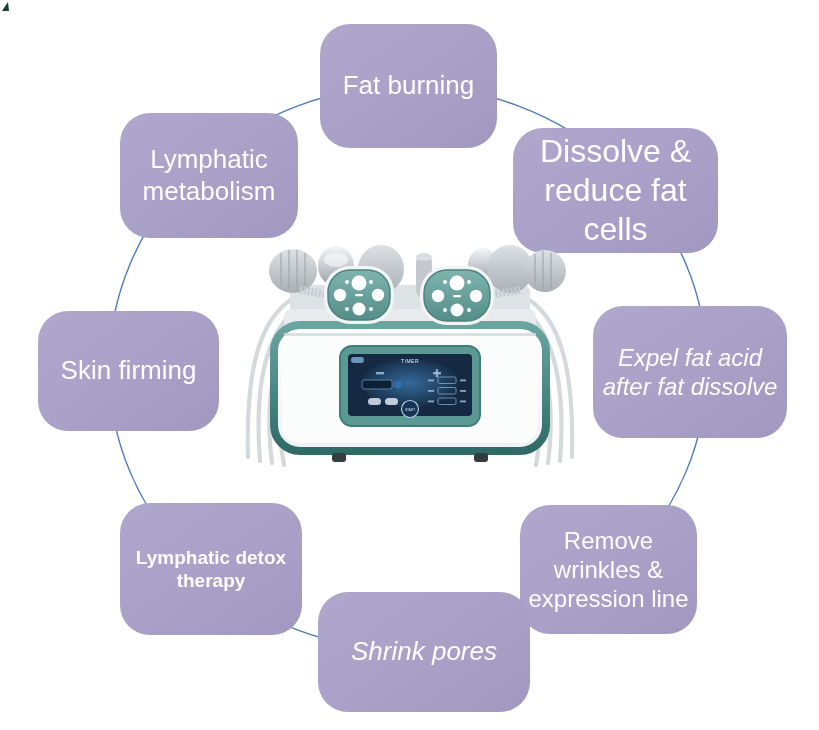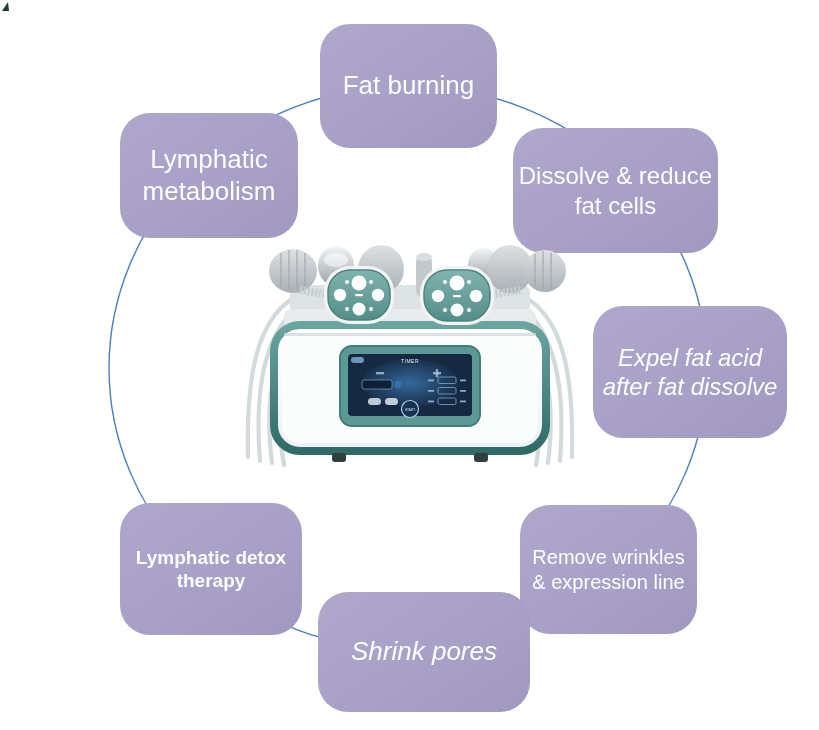--- a/index.html
+++ b/index.html
@@ -4,25 +4,25 @@
 <style>
   html,body{margin:0;padding:0;background:#fff;}
   .stage{position:relative;width:819px;height:730px;background:#ffffff;overflow:hidden;
          font-family:"Liberation Sans",sans-serif;}
   .circle-svg{position:absolute;left:0;top:0;z-index:1;}
   .benefit{position:absolute;z-index:2;background:linear-gradient(145deg,#afa7cc 0%,#a8a0c6 55%,#a098c0 100%);
            border-radius:30px;display:flex;align-items:center;justify-content:center;text-align:center;
            color:#fdfdff;font-size:26px;line-height:1.22;padding:4px 8px;box-sizing:border-box;}
   .b0{left:320px;top:24px;width:177px;height:124px;}
   .b1{left:120px;top:113px;width:178px;height:125px;}
-  .b2{left:513px;top:128px;width:205px;height:125px;font-size:24px;padding:0 2px;}
+  .b2{left:513px;top:128px;width:205px;height:125px;font-size:32px;padding:0 2px;}
   .b3{left:38px;top:311px;width:181px;height:120px;}
   .b4{left:593px;top:306px;width:194px;height:132px;font-size:24px;padding:0 4px;font-style:italic;}
   .b5{left:120px;top:503px;width:182px;height:132px;font-weight:700;font-size:19px;}
-  .b6{left:520px;top:505px;width:177px;height:129px;font-size:20px;}
+  .b6{left:520px;top:505px;width:177px;height:129px;font-size:24px;}
   .b7{left:318px;top:592px;width:212px;height:120px;font-style:italic;}
   .machine-svg{position:absolute;left:240px;top:233px;z-index:3;}
   .corner-mark{position:absolute;left:2px;top:2px;z-index:4;}
   .screen-text{font-family:"Liberation Sans",sans-serif;}
 </style>
 </head>
 <body>
 
 <div class="stage">
 
@@ -35,20 +35,23 @@
   </svg>
 
   <div class="benefit b0">
     <span>Fat burning</span>
   </div>
   <div class="benefit b1">
     <span>Lymphatic metabolism</span>
   </div>
   <div class="benefit b2">
     <span>Dissolve &amp; reduce fat cells</span>
+  </div>
+  <div class="benefit b3">
+    <span>Skin firming</span>
   </div>
   <div class="benefit b4">
     <span>Expel fat acid after fat dissolve</span>
   </div>
   <div class="benefit b5">
     <span>Lymphatic detox therapy</span>
   </div>
   <div class="benefit b6">
     <span>Remove wrinkles &amp; expression line</span>
   </div>

